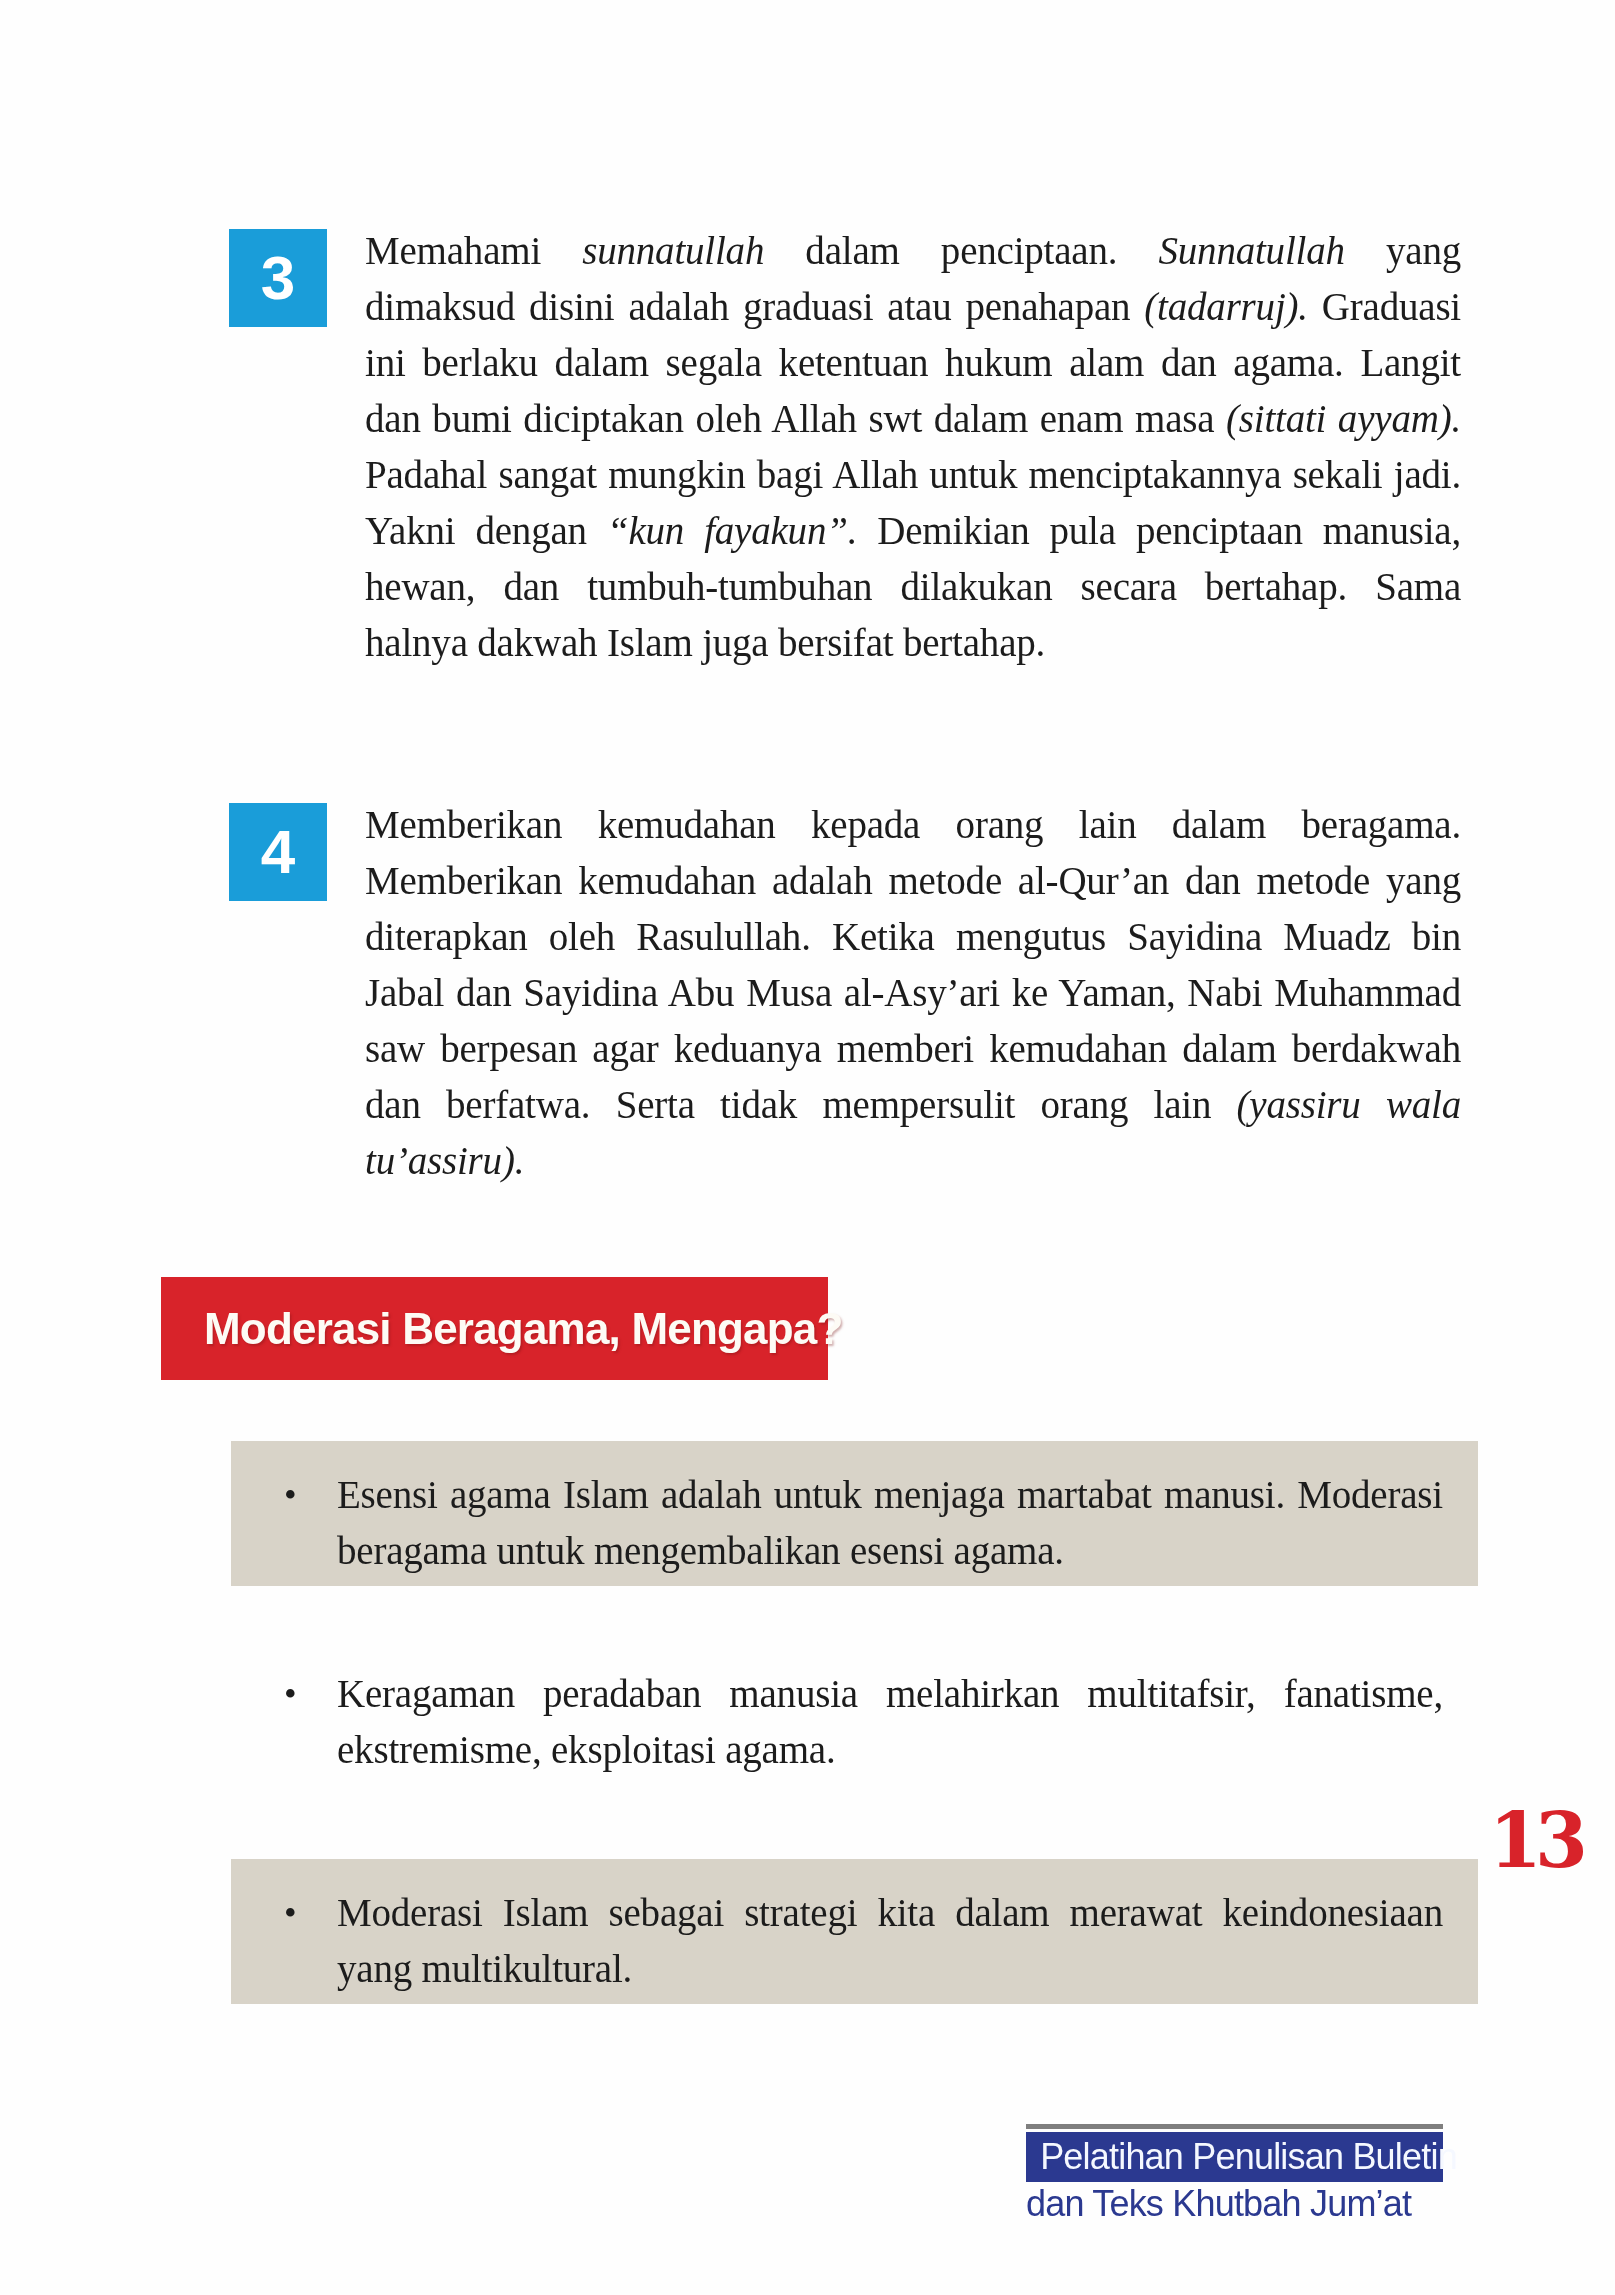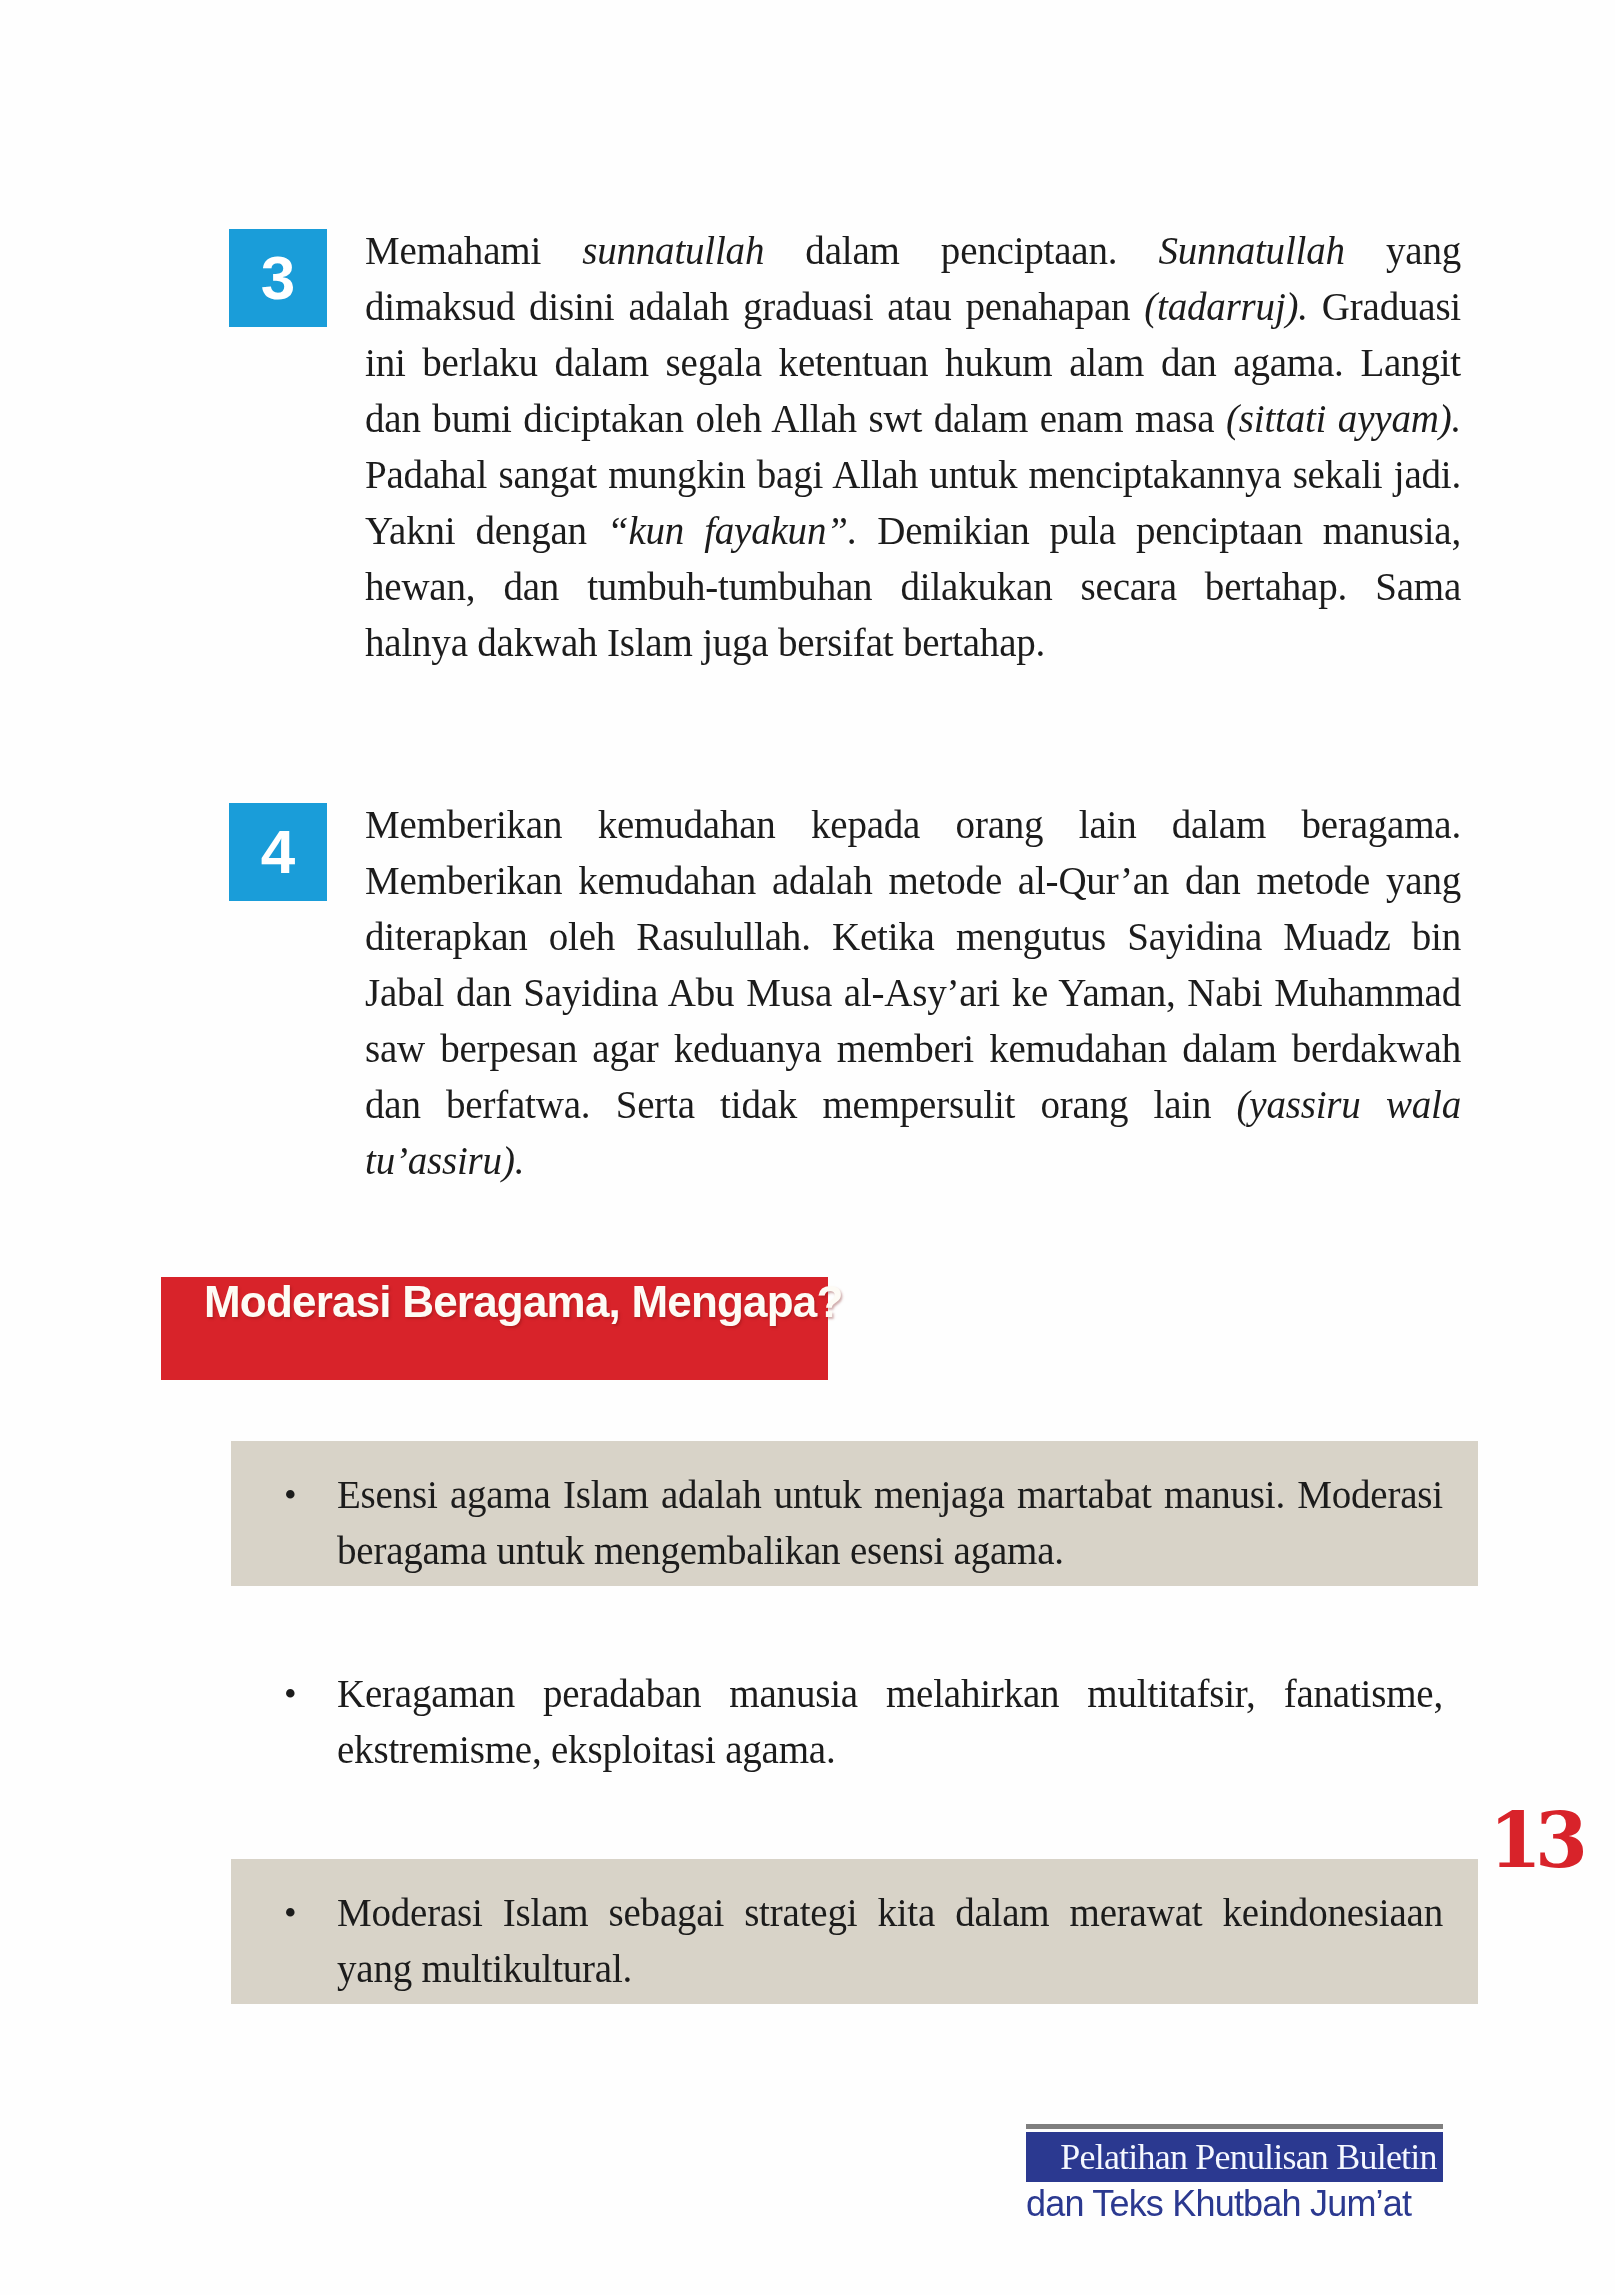--- a/index.html
+++ b/index.html
@@ -31,21 +31,21 @@
     width:1096px;margin:0;
     font-size:39px;line-height:56px;
     text-align:justify;letter-spacing:-0.2px;
   }
 
   
   .section-banner{
     position:absolute;left:161px;top:1277px;
     width:667px;height:103px;
     background:#d8232a;
-    display:flex;
+    display:flex;align-items:center;
   }
   .section-banner h2{
     margin:0 0 0 43px;
     font-family:"Liberation Sans", sans-serif;
     font-weight:bold;font-size:44px;color:#fdfbf5;
     letter-spacing:-0.8px;white-space:nowrap;
     text-shadow:1.6px 2.3px 2.3px rgba(120,20,20,0.35);
   }
 
   
@@ -88,21 +88,21 @@
 
   
   .footer{position:absolute;left:1026px;top:2124px;width:417px;}
   .footer .rule{width:100%;height:5.4px;background:#7f7f7f;}
   .footer .footer-bar{
     margin-top:2.3px;width:100%;height:50px;
     background:#2b3990;
     display:flex;align-items:center;justify-content:center;
   }
   .footer .footer-bar span{
-    font-family:Liberation Serif, serif;
+    font-family:Liberation Sans, sans-serif;
     font-size:36px;color:#f5f8ff;letter-spacing:-0.8px;white-space:nowrap;padding-left:28px;
   }
   .footer .footer-sub{
     margin-top:1.6px;width:100%;
     font-family:"Liberation Sans", sans-serif;
     font-size:36px;color:#2b3990;letter-spacing:-0.8px;
     white-space:nowrap;
   }
 </style>
 </head>

